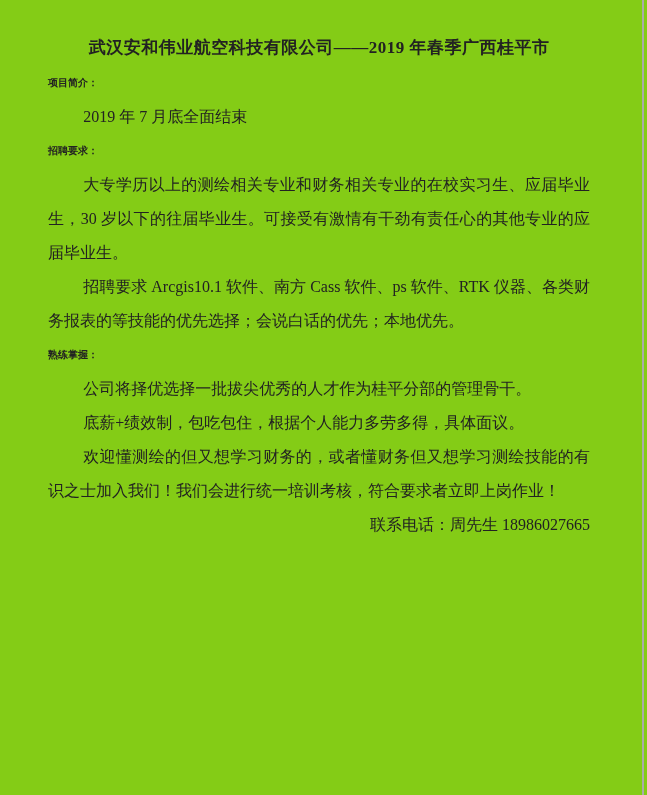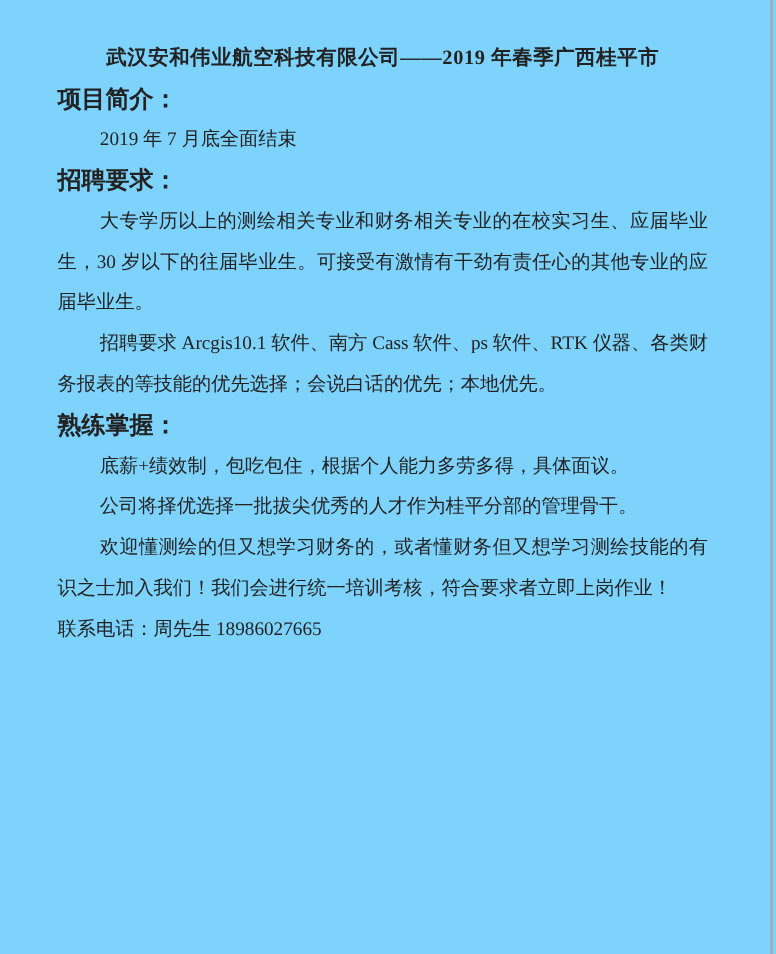--- a/index.html
+++ b/index.html
@@ -11,21 +11,21 @@
     width: 647px;
     height: 795px;
     font-family: "Liberation Serif", "DejaVu Serif", serif;
     color: #222222;
     overflow: hidden;
   }
   .page {
     position: relative;
     width: 647px;
     height: 795px;
-    background: #7dd3fc;
+    background: #84cc16;
     overflow: hidden;
   }
   .scan-edge {
     position: absolute;
     top: 0;
     right: 3px;
     width: 2px;
     height: 100%;
     background: #ababab;
   }
@@ -39,34 +39,34 @@
     text-align: center;
     font-weight: bold;
     font-size: 17px;
     letter-spacing: 0.5px;
   }
   .doc-title .t-line {
     line-height: 36px;
   }
   .sec-head {
     margin: 0;
-    font-size: 20px;
+    font-size: 10px;
     font-weight: bold;
     line-height: 34px;
     text-align: left;
   }
   .para {
     margin: 0;
     text-indent: 2.2em;
     line-height: 34px;
   }
   .contact {
     margin: 0;
     line-height: 34px;
-    text-align: left;
+    text-align: right;
     text-indent: 0;
   }
 </style>
 </head>
 <body style="background: rgb(255, 255, 255); color: rgb(34, 34, 34);">
 
 <div class="page">
   <div class="content">
 
     <div class="doc-title">
@@ -82,22 +82,22 @@
     </div>
 
     <div class="section">
       <h2 class="sec-head">招聘要求：</h2>
       <p class="para">大专学历以上的测绘相关专业和财务相关专业的在校实习生、应届毕业生，30 岁以下的往届毕业生。可接受有激情有干劲有责任心的其他专业的应届毕业生。</p>
       <p class="para">招聘要求 Arcgis10.1 软件、南方 Cass 软件、ps 软件、RTK 仪器、各类财务报表的等技能的优先选择；会说白话的优先；本地优先。</p>
     </div>
 
     <div class="section">
       <h2 class="sec-head">熟练掌握：</h2>
+      <p class="para">公司将择优选择一批拔尖优秀的人才作为桂平分部的管理骨干。</p>
       <p class="para">底薪+绩效制，包吃包住，根据个人能力多劳多得，具体面议。</p>
-      <p class="para">公司将择优选择一批拔尖优秀的人才作为桂平分部的管理骨干。</p>
       <p class="para">欢迎懂测绘的但又想学习财务的，或者懂财务但又想学习测绘技能的有识之士加入我们！我们会进行统一培训考核，符合要求者立即上岗作业！</p>
     </div>
 
     <p class="contact">联系电话：周先生 18986027665</p>
 
   </div>
   <div class="scan-edge" style="background: rgb(171, 171, 171);"></div>
 </div>
 
 </body></html>

